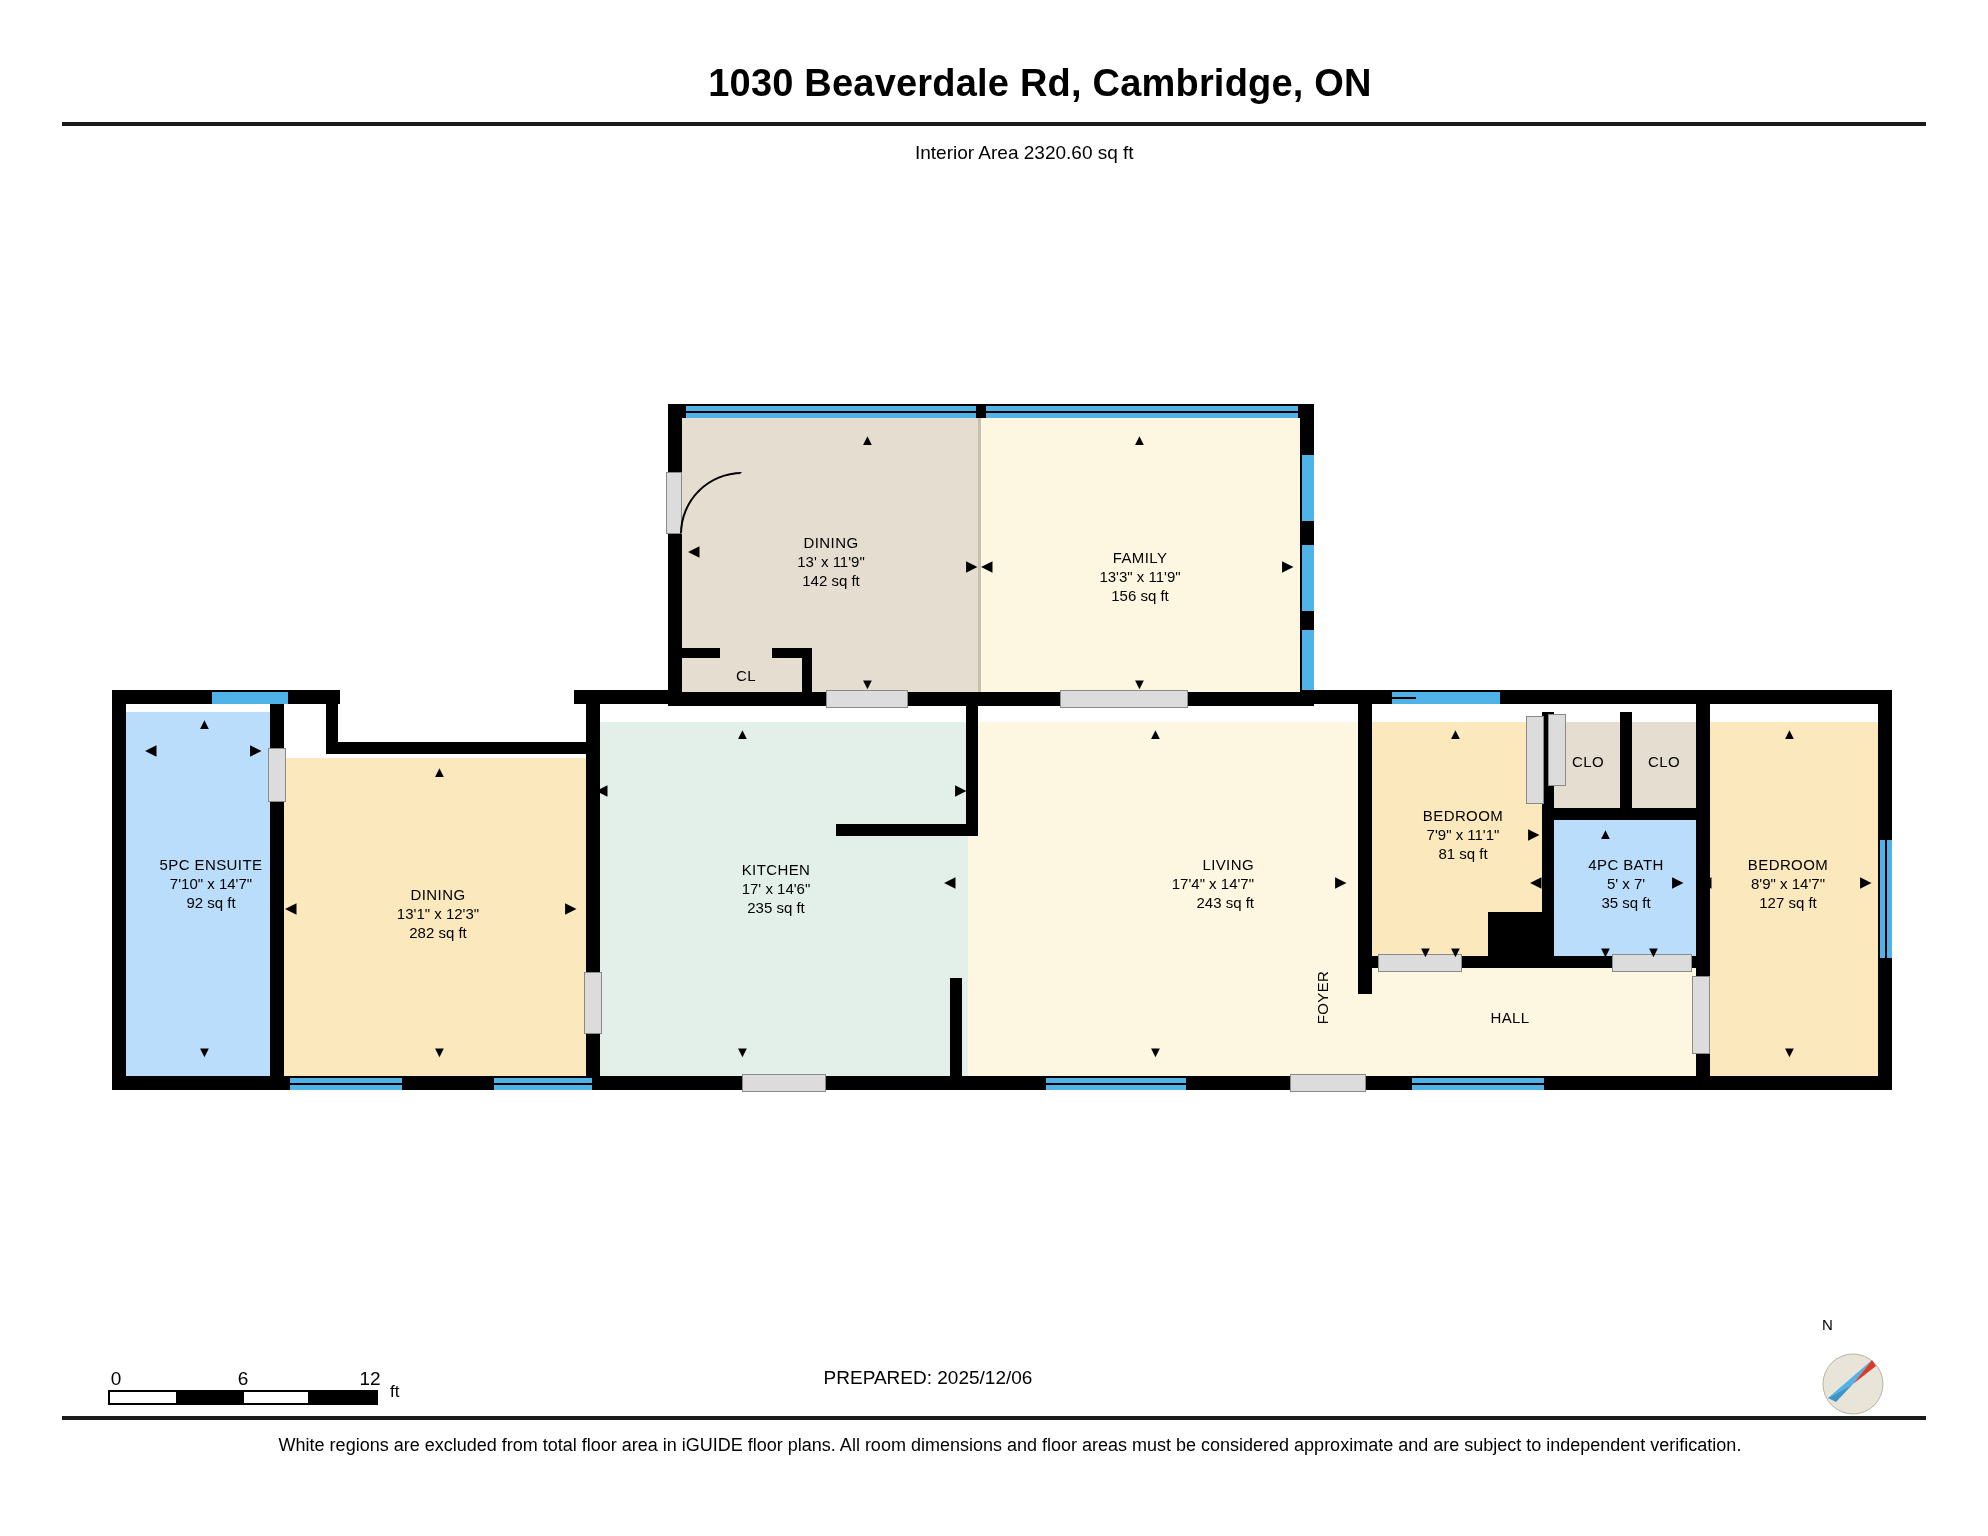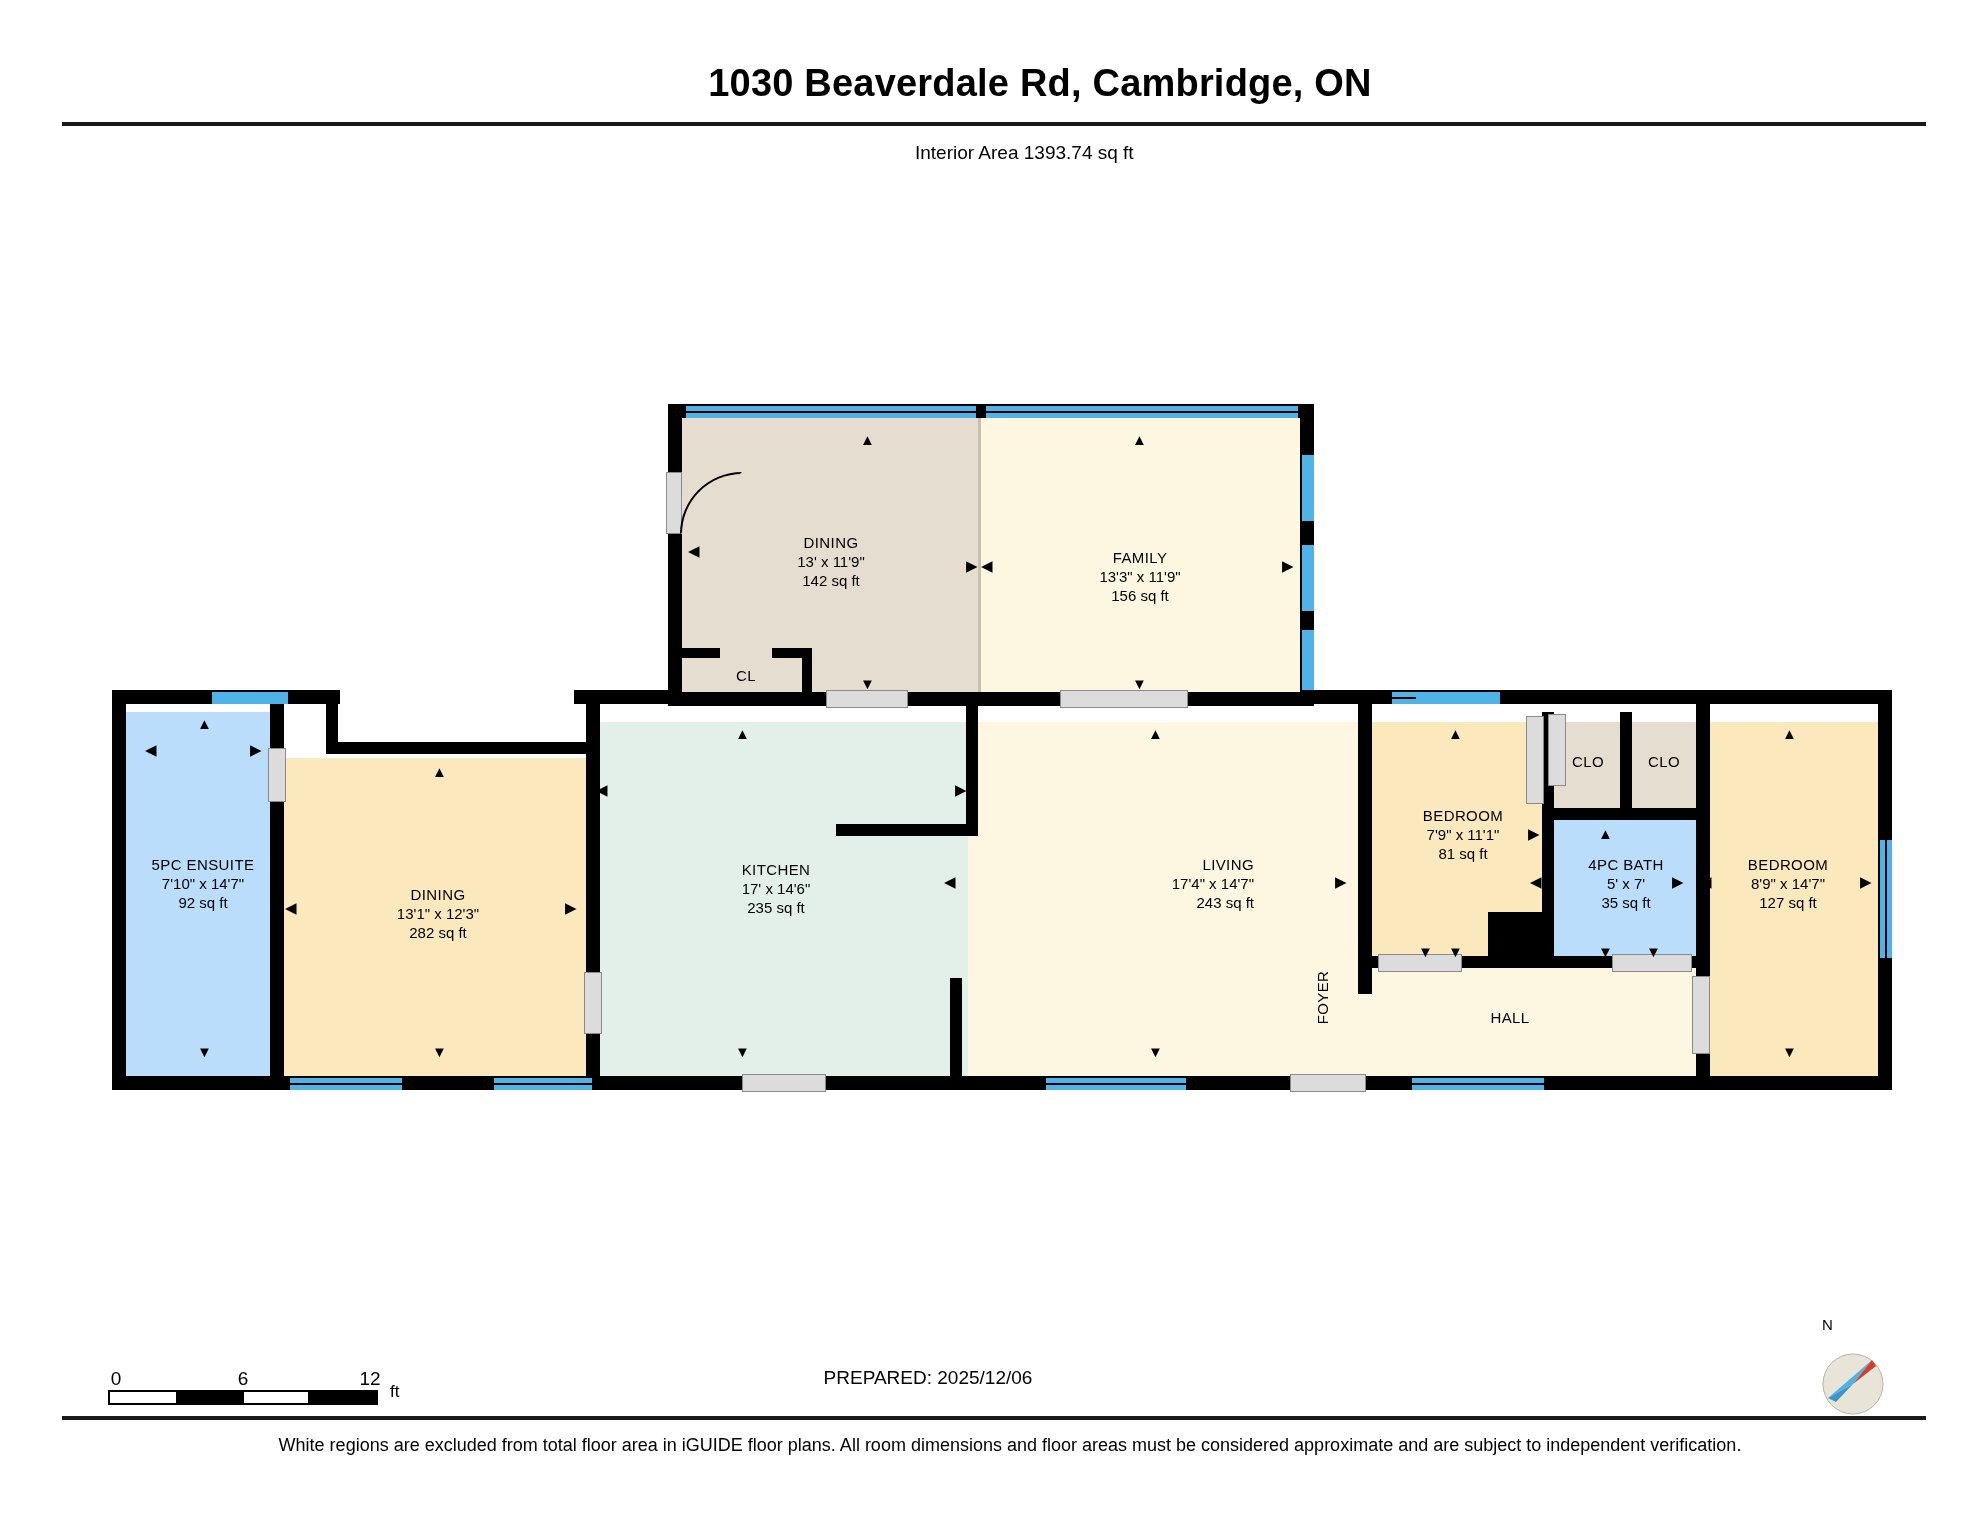--- a/index.html
+++ b/index.html
@@ -48,21 +48,21 @@
 </style>
 </head>
 <body>
 
 <div id="title">1030 Beaverdale Rd, Cambridge, ON</div>
 <div id="title-rule"></div>
 
 <div id="meta">
   <div class="meta-row">
     <div class="meta-lbl"></div>
-    <div class="meta-val">Interior Area 1393.74 sq ft</div>
+    <div class="meta-val">Interior Area 2320.60 sq ft</div>
   </div>
 </div>
 
 <div id="plan">
 
   <div class="rm" style="left:682px;top:418px;width:298px;height:288px;background:#e5ddd0;"></div>
   <div class="rm" style="left:980px;top:418px;width:320px;height:288px;background:#fdf6e0;"></div>
   <div class="rm" style="left:682px;top:652px;width:128px;height:54px;background:#e5ddd0;"></div>
 
   <div class="rm" style="left:124px;top:712px;width:158px;height:364px;background:#b9ddfa;"></div>
@@ -164,21 +164,21 @@
   <div class="lbl" style="left:1040px;top:548px;width:200px;">
     <div class="nm">FAMILY</div>
     <div>13'3" x 11'9"</div>
     <div>156 sq ft</div>
   </div>
 
   <div class="lbl" style="left:696px;top:666px;width:100px;">
     <div class="nm">CL</div>
   </div>
 
-  <div class="lbl" style="left:103px;top:855px;width:200px;">
+  <div class="lbl" style="left:111px;top:855px;width:200px;">
     <div class="nm">5PC ENSUITE</div>
     <div>7'10" x 14'7"</div>
     <div>92 sq ft</div>
   </div>
 
   <div class="lbl" style="left:338px;top:885px;width:200px;">
     <div class="nm">DINING</div>
     <div>13'1" x 12'3"</div>
     <div>282 sq ft</div>
   </div>

